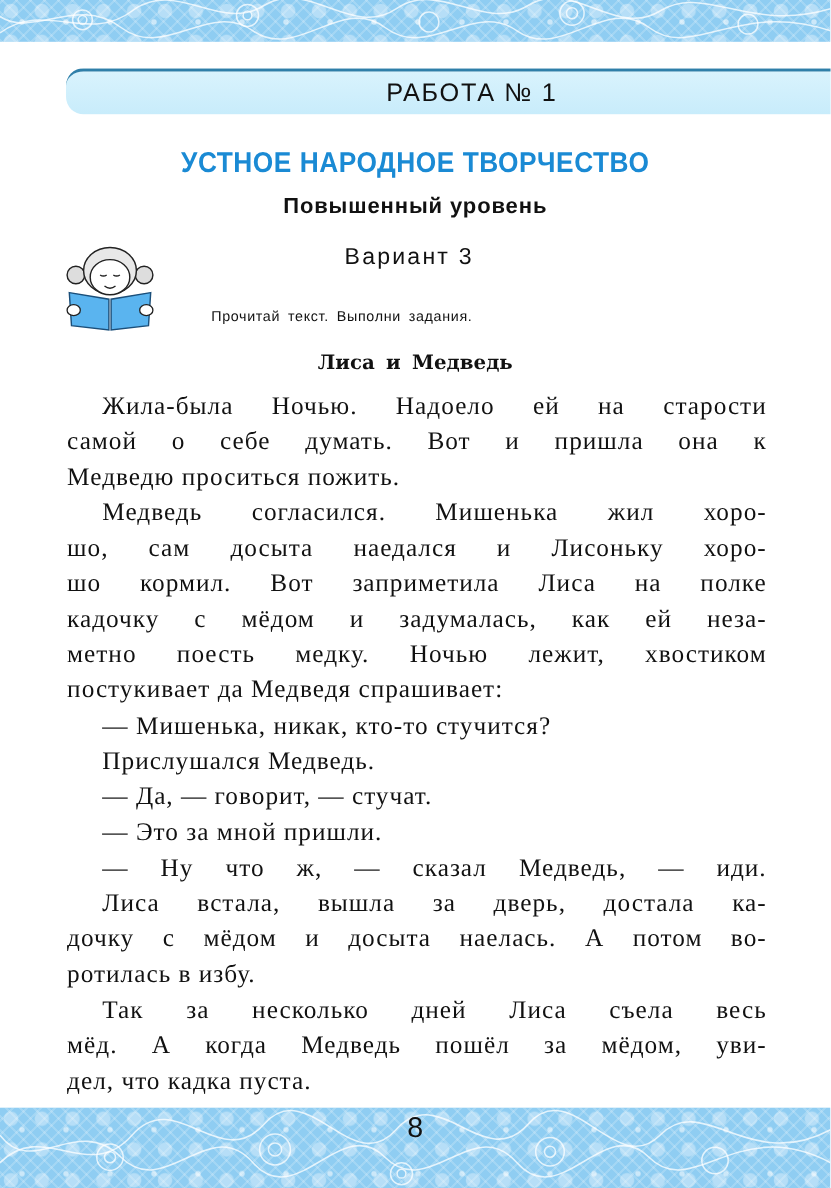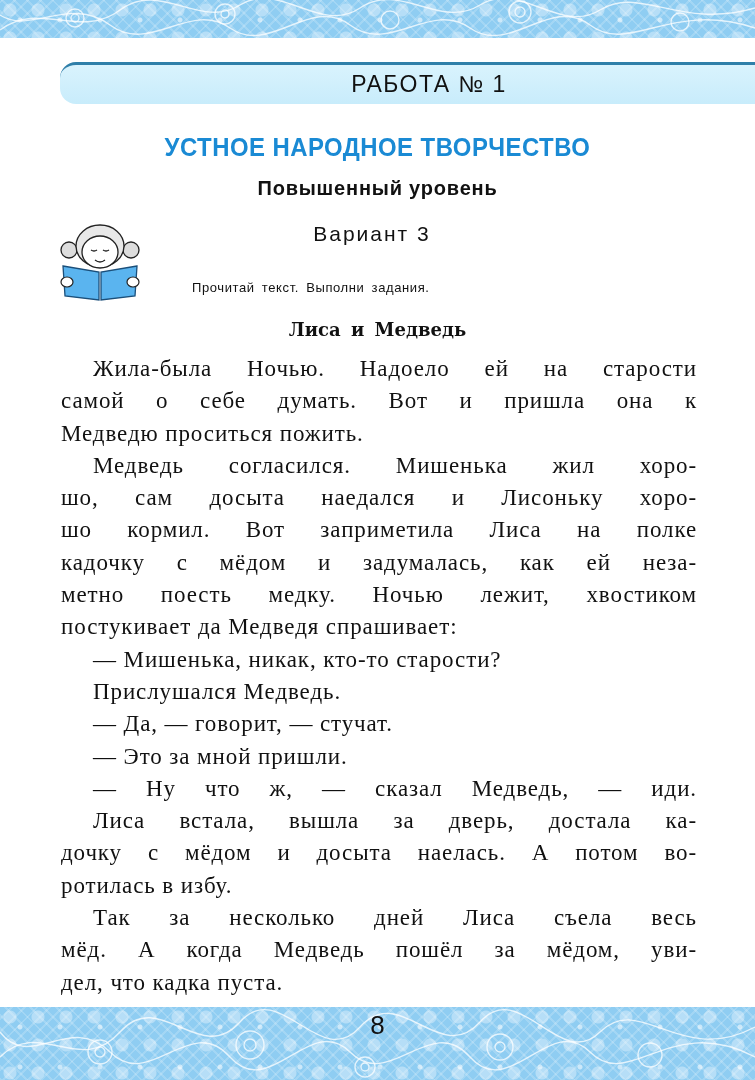--- a/index.html
+++ b/index.html
@@ -128,21 +128,21 @@
 <div class="story">
   <div class="line indent">Жила-была Ночью. Надоело ей на старости</div>
   <div class="line">самой о себе думать. Вот и пришла она к</div>
   <div class="line last">Медведю проситься пожить.</div>
   <div class="line indent">Медведь согласился. Мишенька жил хоро-</div>
   <div class="line">шо, сам досыта наедался и Лисоньку хоро-</div>
   <div class="line">шо кормил. Вот заприметила Лиса на полке</div>
   <div class="line">кадочку с мёдом и задумалась, как ей неза-</div>
   <div class="line">метно поесть медку. Ночью лежит, хвостиком</div>
   <div class="line last">постукивает да Медведя спрашивает:</div>
-  <div class="line indent last">— Мишенька, никак, кто-то старости?</div>
+  <div class="line indent last">— Мишенька, никак, кто-то стучится?</div>
   <div class="line indent last">Прислушался Медведь.</div>
   <div class="line indent last">— Да, — говорит, — стучат.</div>
   <div class="line indent last">— Это за мной пришли.</div>
   <div class="line indent">— Ну что ж, — сказал Медведь, — иди.</div>
   <div class="line indent">Лиса встала, вышла за дверь, достала ка-</div>
   <div class="line">дочку с мёдом и досыта наелась. А потом во-</div>
   <div class="line last">ротилась в избу.</div>
   <div class="line indent">Так за несколько дней Лиса съела весь</div>
   <div class="line">мёд. А когда Медведь пошёл за мёдом, уви-</div>
   <div class="line last">дел, что кадка пуста.</div>

